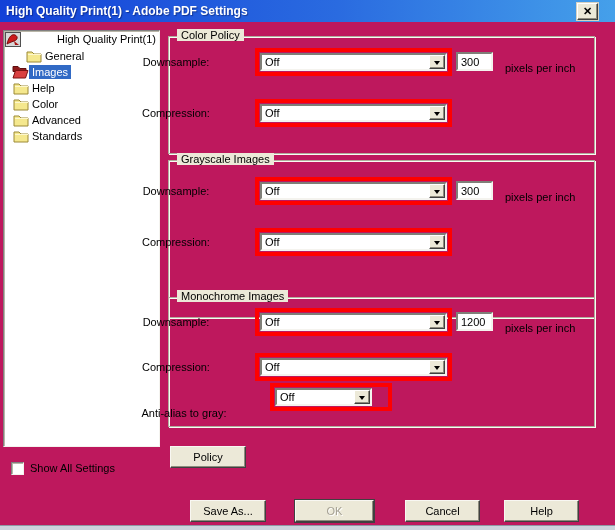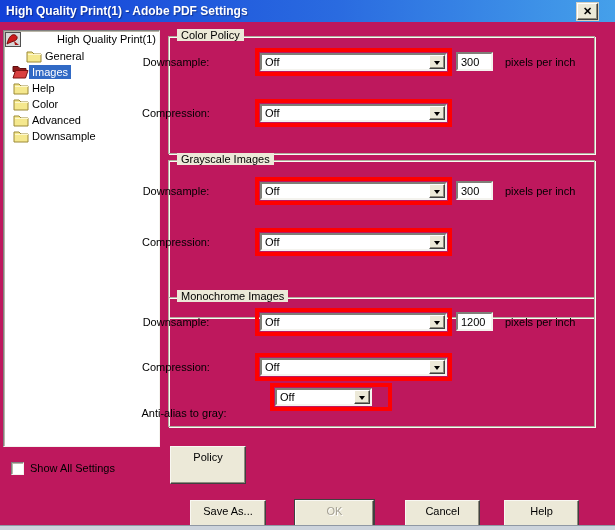--- a/index.html
+++ b/index.html
@@ -65,25 +65,25 @@
     box-shadow:inset -1px -1px 0 #8e8b7d;
     display:flex; align-items:center; justify-content:center;
   }
   .arrow-down { width:0; height:0; border:3px solid transparent; border-top:4px solid #000; margin-top:4px; }
 
   .numfield {
     position:absolute; width:37px; height:19px; background:#fff;
     border:2px solid; border-color:#7f7f78 #f4f3ee #f4f3ee #7f7f78;
     font-family:"Liberation Sans", sans-serif; font-size:11px; padding-left:3px;
   }
-  .ppi { position:absolute; white-space:nowrap; }
+  .ppi { position:absolute; white-space:nowrap;margin-top:6px; }
 
   
   .btn {
-    position:absolute; height:38px; background:#ece9d8;
+    position:absolute; height:22px; background:#ece9d8;
     border:1px solid; border-color:#f8f7f2 #404040 #404040 #f8f7f2;
     box-shadow:inset -1px -1px 0 #8e8b7d;
     font-family:"Liberation Sans", sans-serif; font-size:11px;
     text-align:center; line-height:20px; cursor:default;
   }
   .btn.default { outline:1px solid #404040; }
   .btn.disabled { color:#a4a092; text-shadow:1px 1px 0 #fff; }
 
   
   .checkbox {
@@ -157,21 +157,21 @@
       <path d="M2 4.5 h13" stroke="#fdf7cd"></path>
     </svg>
     <span class="lbl">Advanced</span>
   </div>
 
   <div class="tree-row" style="left:13px; top:128px;">
     <svg width="16" height="13" viewBox="0 0 16 13">
       <path d="M1 2 h5 l2 2 h7 v8 h-14 z" fill="#f5e88e" stroke="#9c8a36"></path>
       <path d="M2 4.5 h13" stroke="#fdf7cd"></path>
     </svg>
-    <span class="lbl">Downsample</span>
+    <span class="lbl">Standards</span>
   </div>
 
   <div class="groupbox" style="top:36px; height:118px;">
     <span class="caption">Color Policy</span>
   </div>
   <div class="rlabel" style="top:56px;">Downsample:</div>
   <div class="redbox" style="left:255px; top:48px; width:197px; height:28px;"></div>
   <div class="combo" style="left:260px; top:53px; width:187px;">
     <span class="combo-text">Off</span>
     <span class="combo-btn">

